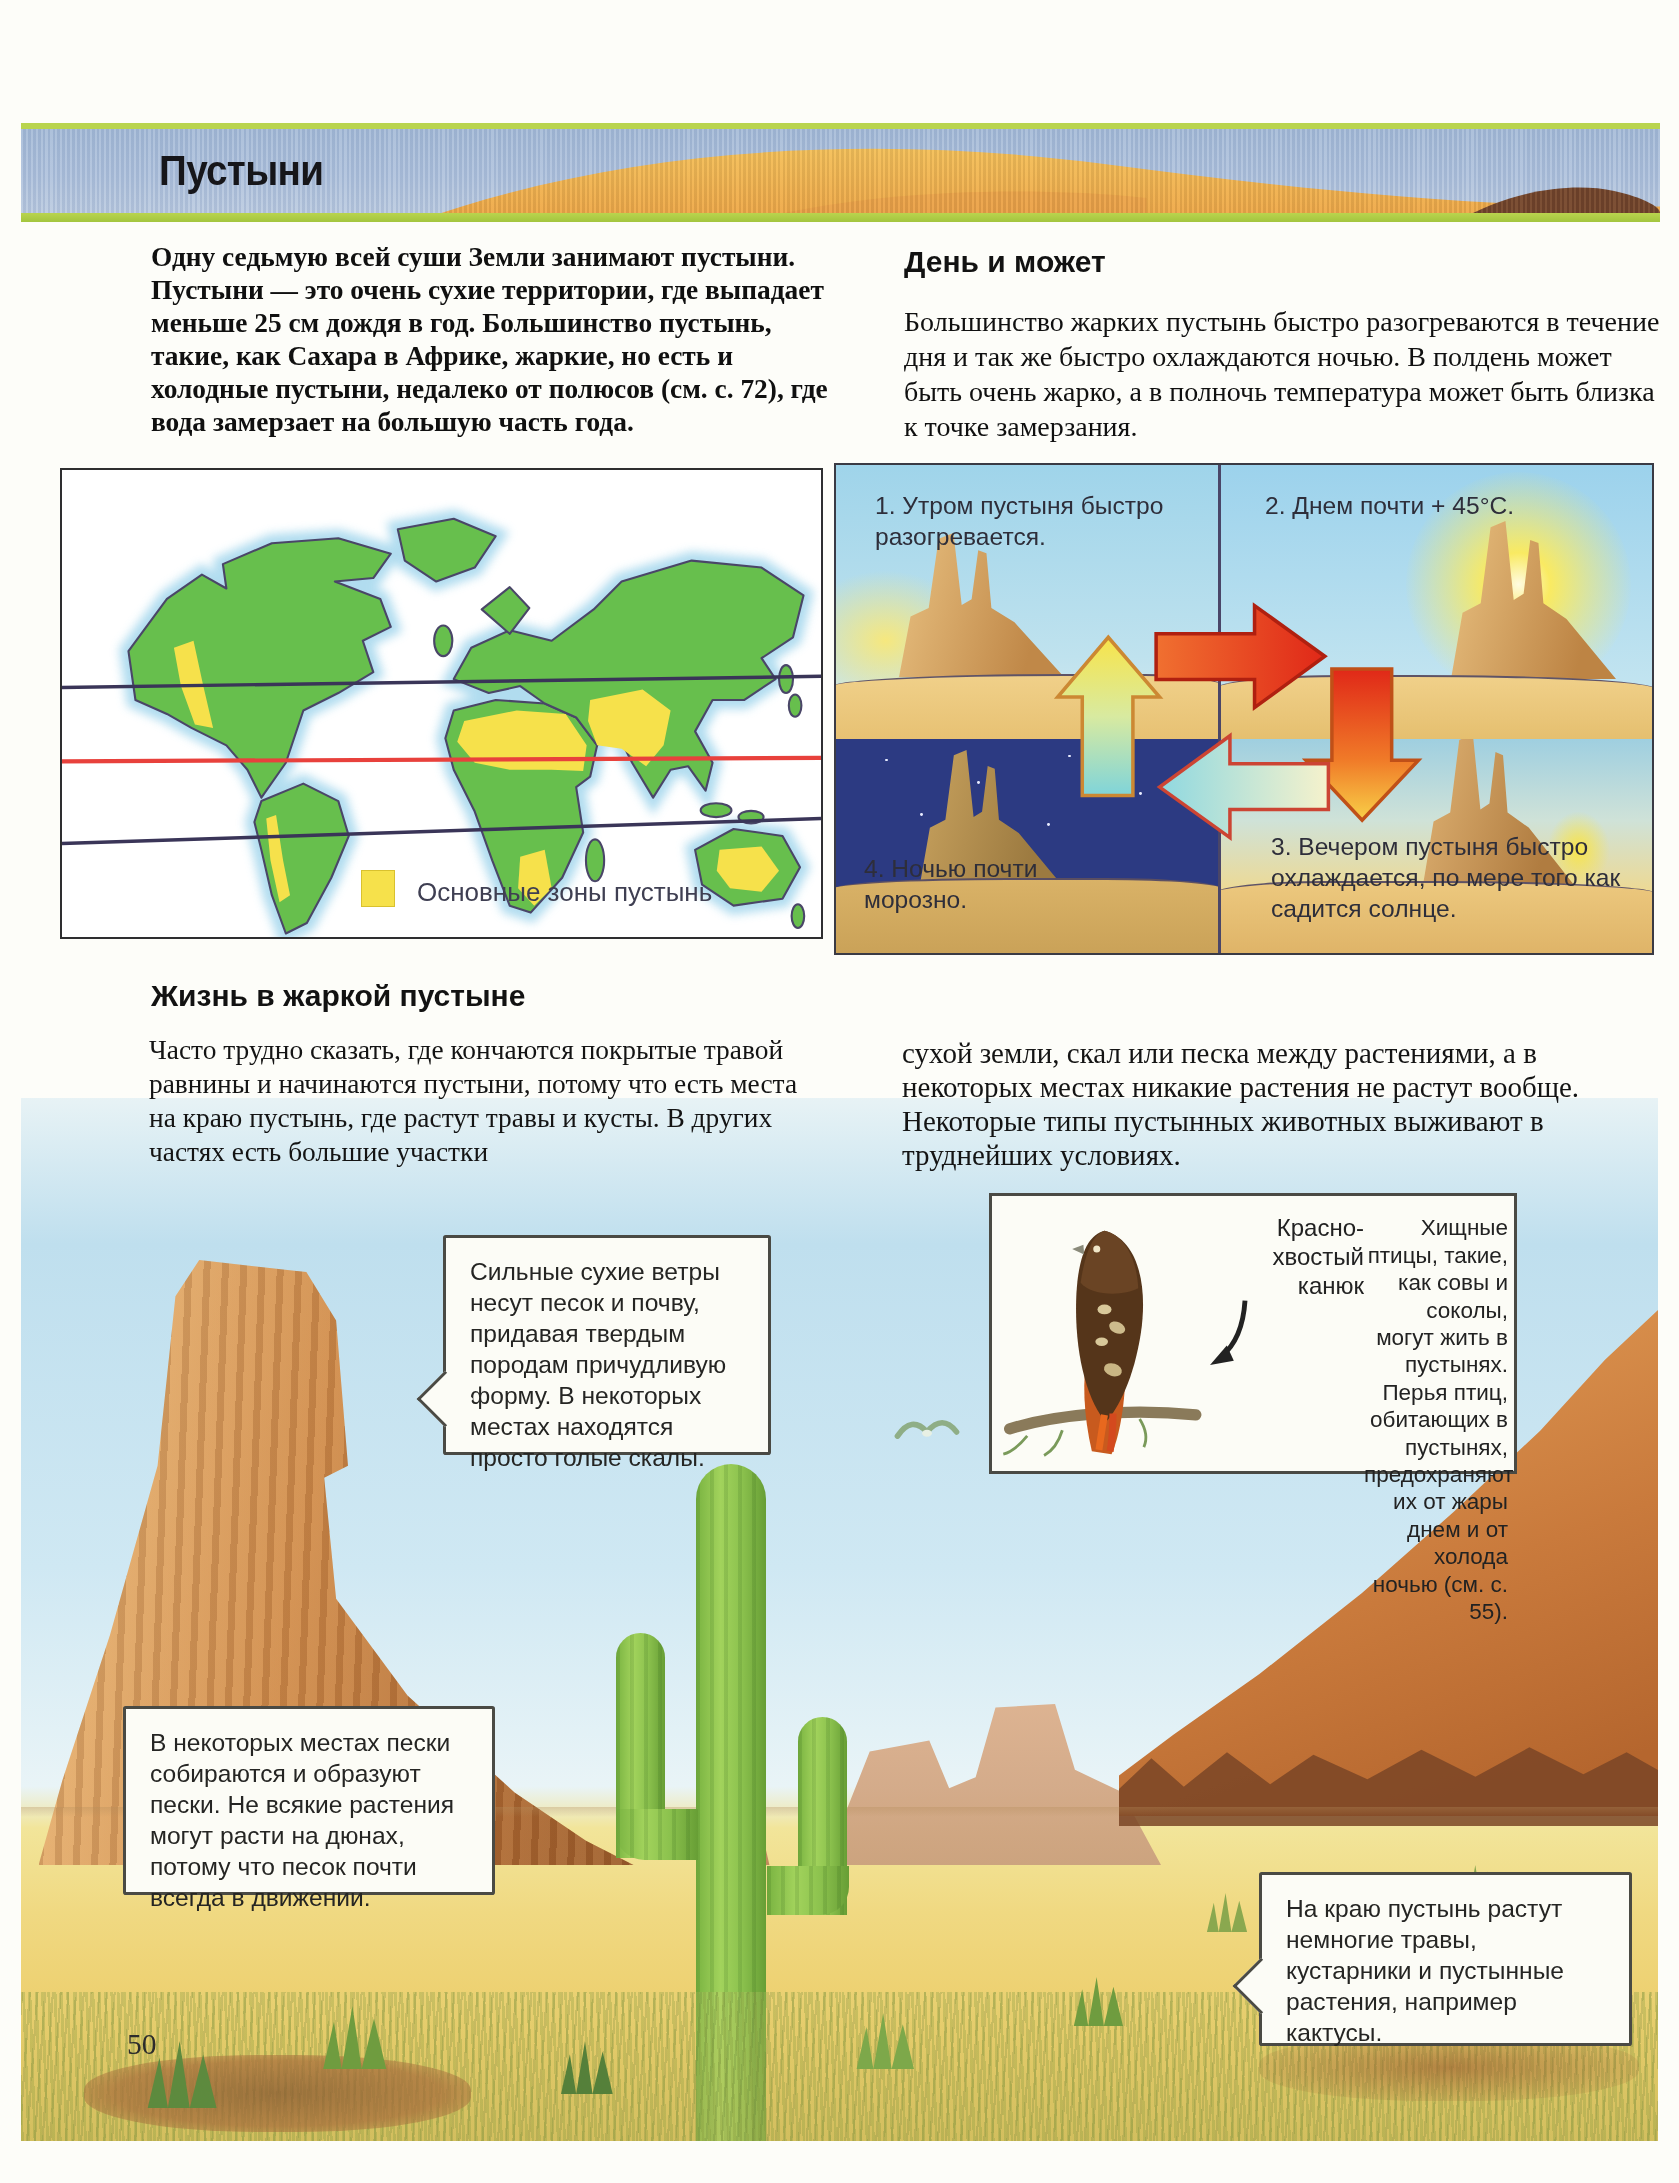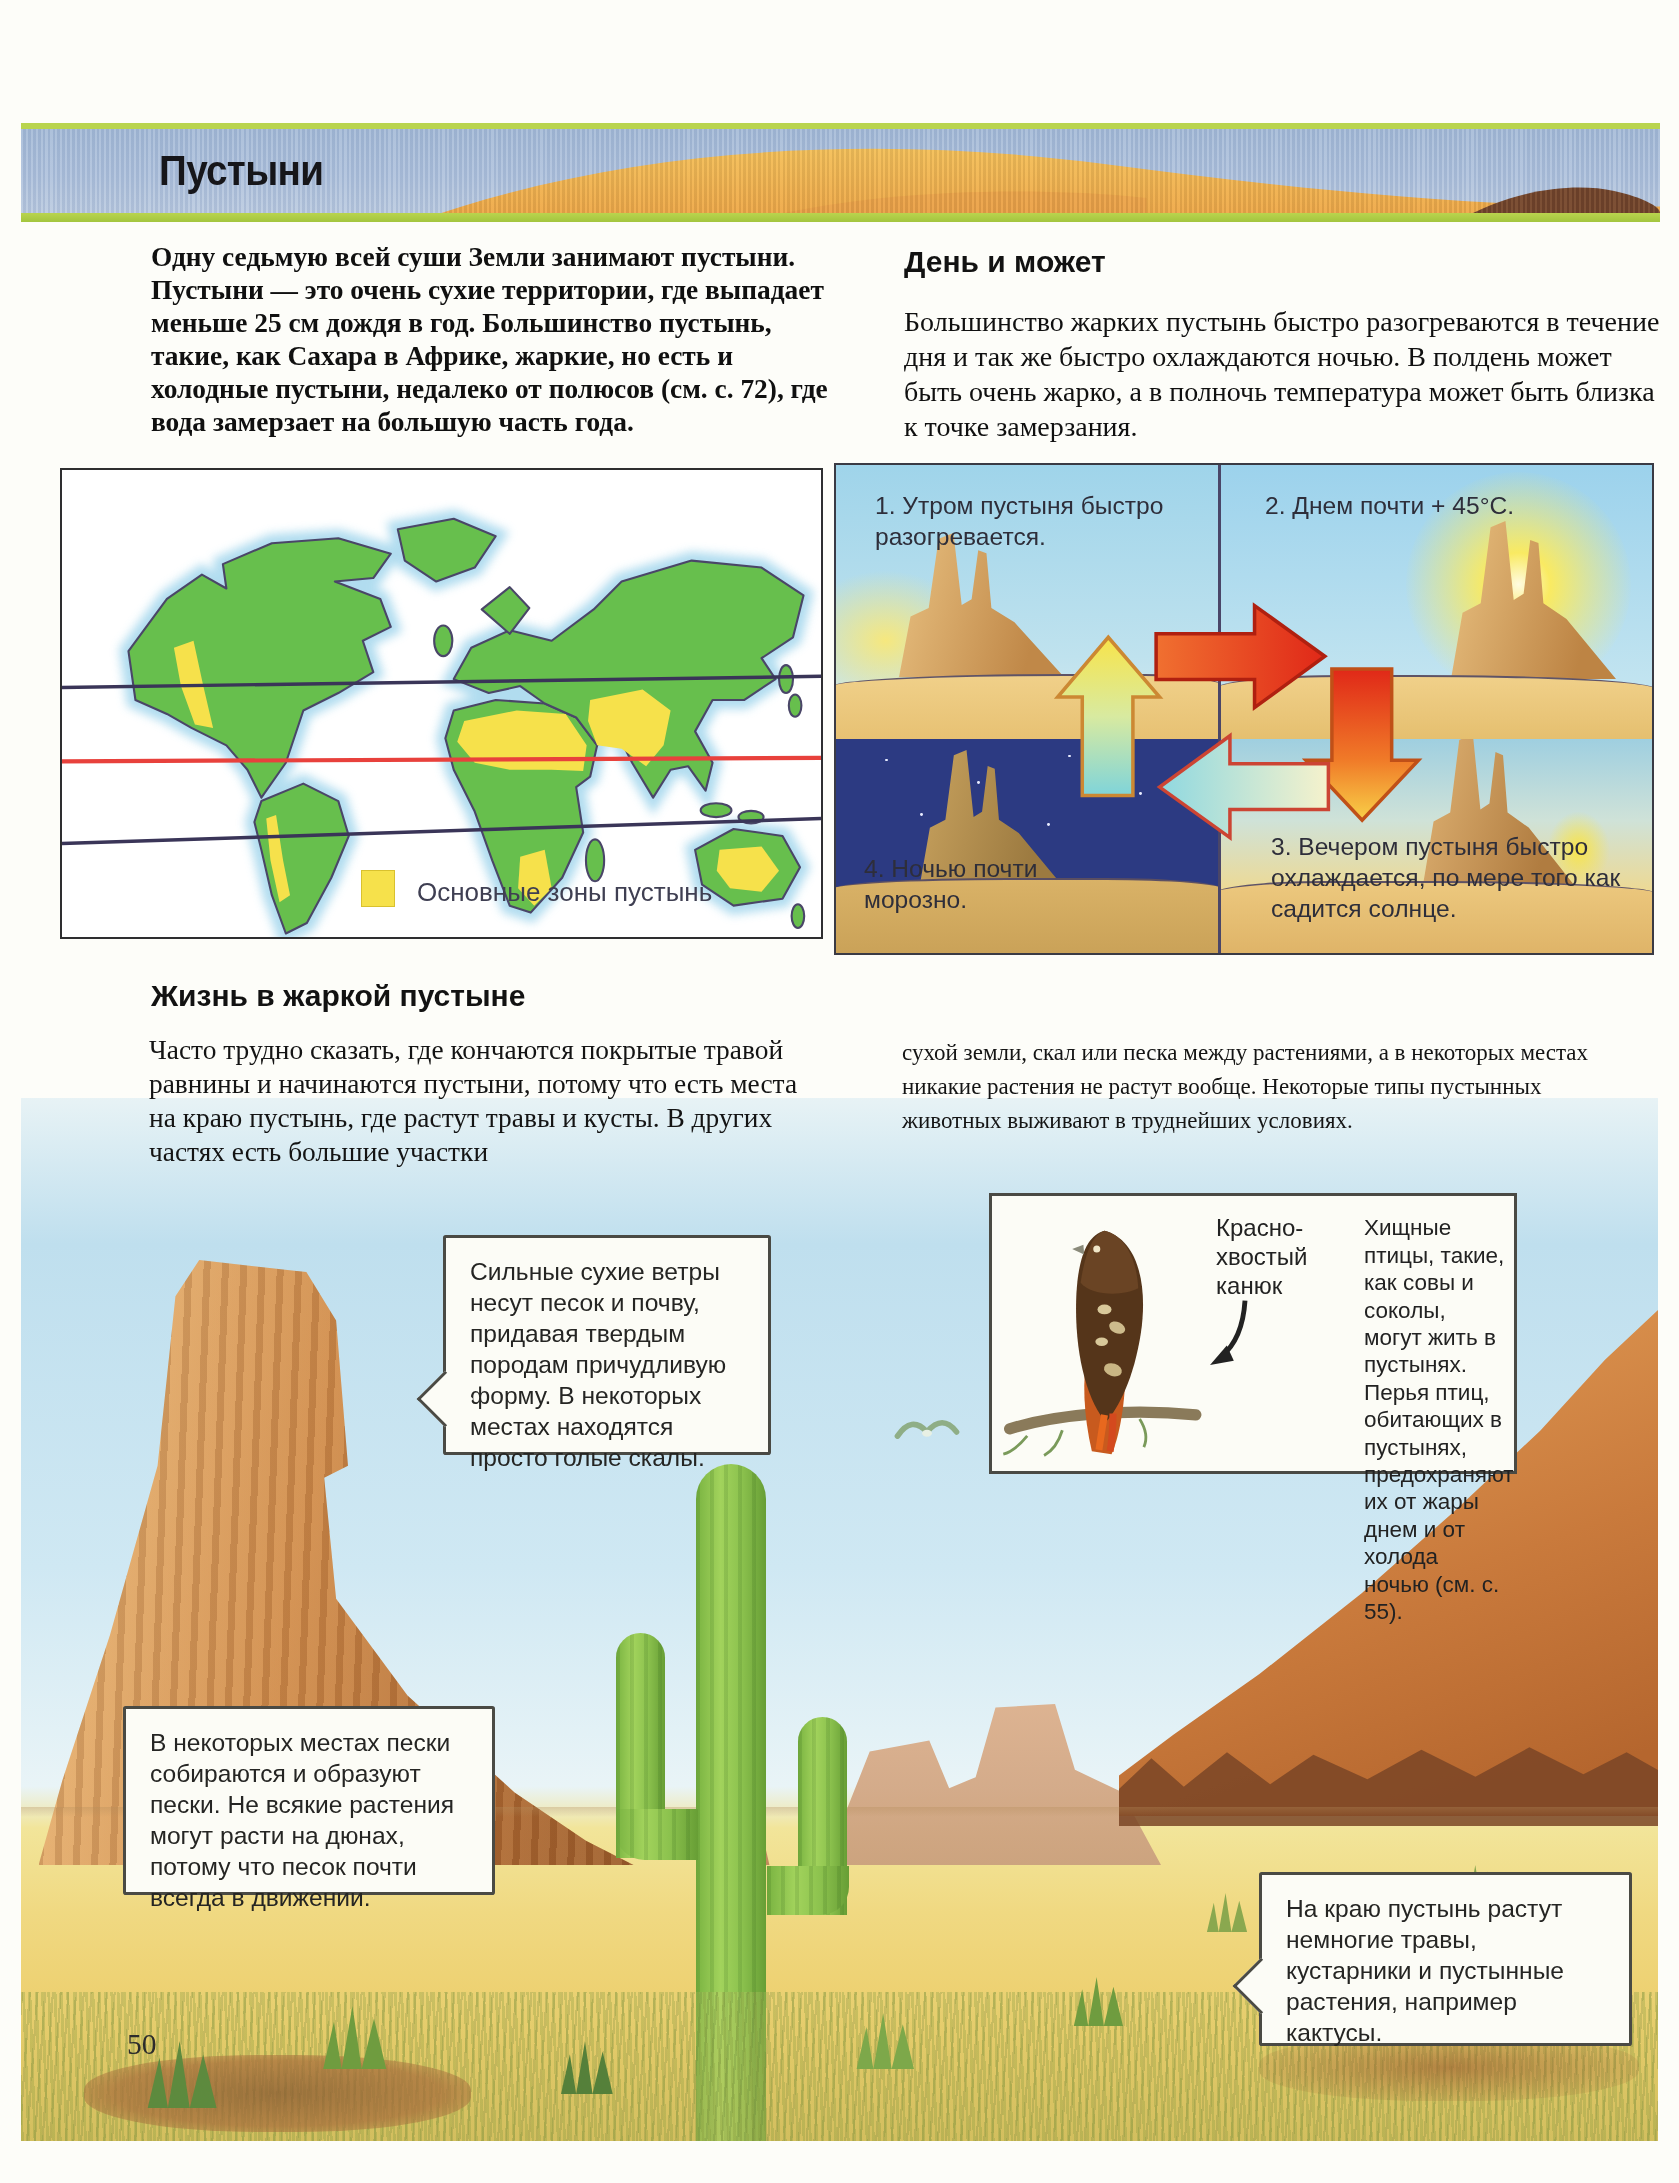--- a/index.html
+++ b/index.html
@@ -22,21 +22,21 @@
   .intro{position:absolute;left:151px;top:241px;width:690px;
          font-family:"Liberation Serif",serif;font-weight:bold;font-size:27.4px;line-height:33px;color:#101010;}
   .h-sans{font-weight:bold;font-size:30px;color:#121212;}
   .daynight-head{position:absolute;left:904px;top:245px;}
   .daynight-text{position:absolute;left:904px;top:304px;width:756px;
          font-family:Liberation Serif, serif;font-size:28px;line-height:35px;color:#101010;}
   .life-head{position:absolute;left:151px;top:979px;z-index:6;}
   .life-left{position:absolute;left:149px;top:1033px;width:654px;z-index:6;
          font-family:"Liberation Serif",serif;font-size:27.4px;line-height:34px;color:#141414;}
   .life-right{position:absolute;left:902px;top:1036px;width:732px;z-index:6;
-         font-family:"Liberation Serif",serif;font-size:23px;line-height:34px;color:#141414;}
+         font-family:"Liberation Serif",serif;font-size:29px;line-height:34px;color:#141414;}
 
   
   .map-panel{position:absolute;left:60px;top:468px;width:763px;height:471px;background:#ffffff;
          border:2.1px solid #2e2e30;box-sizing:border-box;z-index:2;}
   .map-panel svg{position:absolute;inset:0;width:100%;height:100%;}
   .map-caption{position:absolute;left:355px;top:407px;font-size:26px;color:#3f3f52;}
   .legend-swatch{position:absolute;left:299px;top:400px;width:32px;height:35px;background:#f6e14b;
          border:0.7px solid #d9c12e;}
 
   
@@ -101,21 +101,21 @@
 
   
   .callout{position:absolute;background:#fcfcf6;border:3.5px solid #4a4a44;border-radius:2.8px;z-index:7;
      font-size:24.6px;line-height:31px;color:#252523;box-sizing:border-box;}
   .callout .pad{padding:18.3px 24px;}
   .tail-left{position:absolute;width:37px;height:37px;background:#fcfcf6;
      border-left:3.5px solid #4a4a44;border-bottom:3.5px solid #4a4a44;transform:rotate(45deg);}
 
   
   .hawk-box{position:absolute;left:989px;top:1193px;width:528px;height:281px;background:#fcfcf6;
-     border:3.5px solid #4a4a44;z-index:7;box-sizing:border-box;}
+     border:3.5px solid #4a4a44;z-index:7;box-sizing:border-box;text-align:right;}
   .hawk-label{position:absolute;left:224px;top:17px;width:148px;font-size:24px;line-height:29px;color:#222;}
   .hawk-text{position:absolute;left:372px;top:18.3px;width:144px;font-size:22.5px;line-height:27.4px;color:#222;}
 
   .page-number{position:absolute;left:127px;top:2028px;font-family:"Liberation Serif",serif;
      font-size:29.6px;color:#2c2c2c;z-index:8;}
 </style>
 </head>
 <body>
 
 <div id="page">

